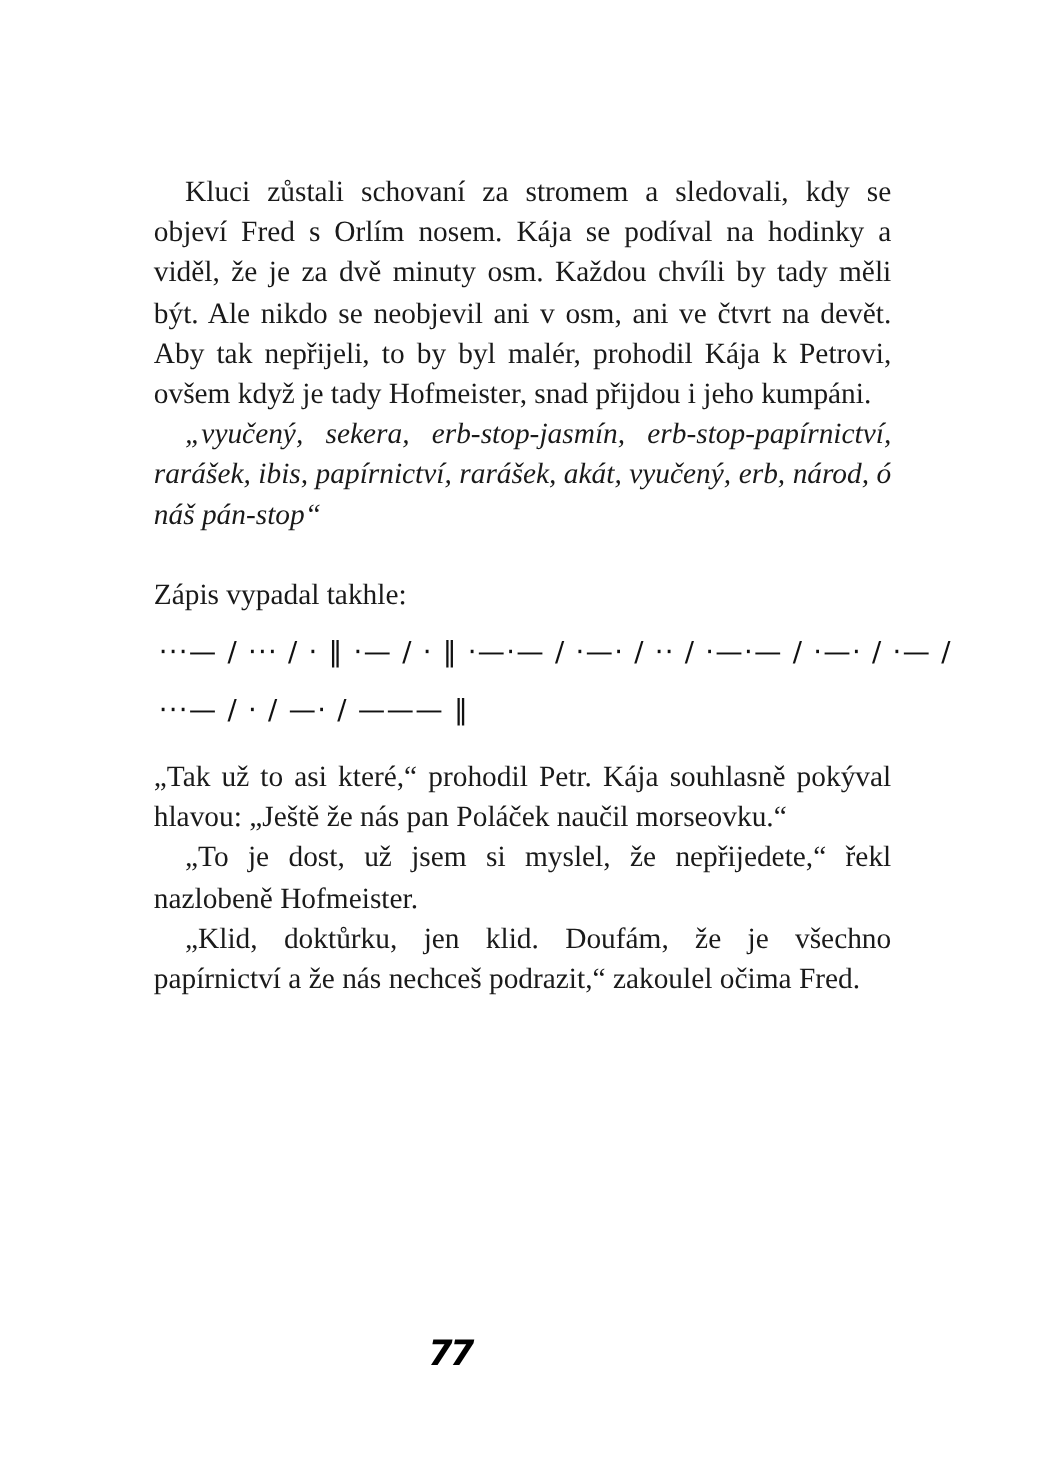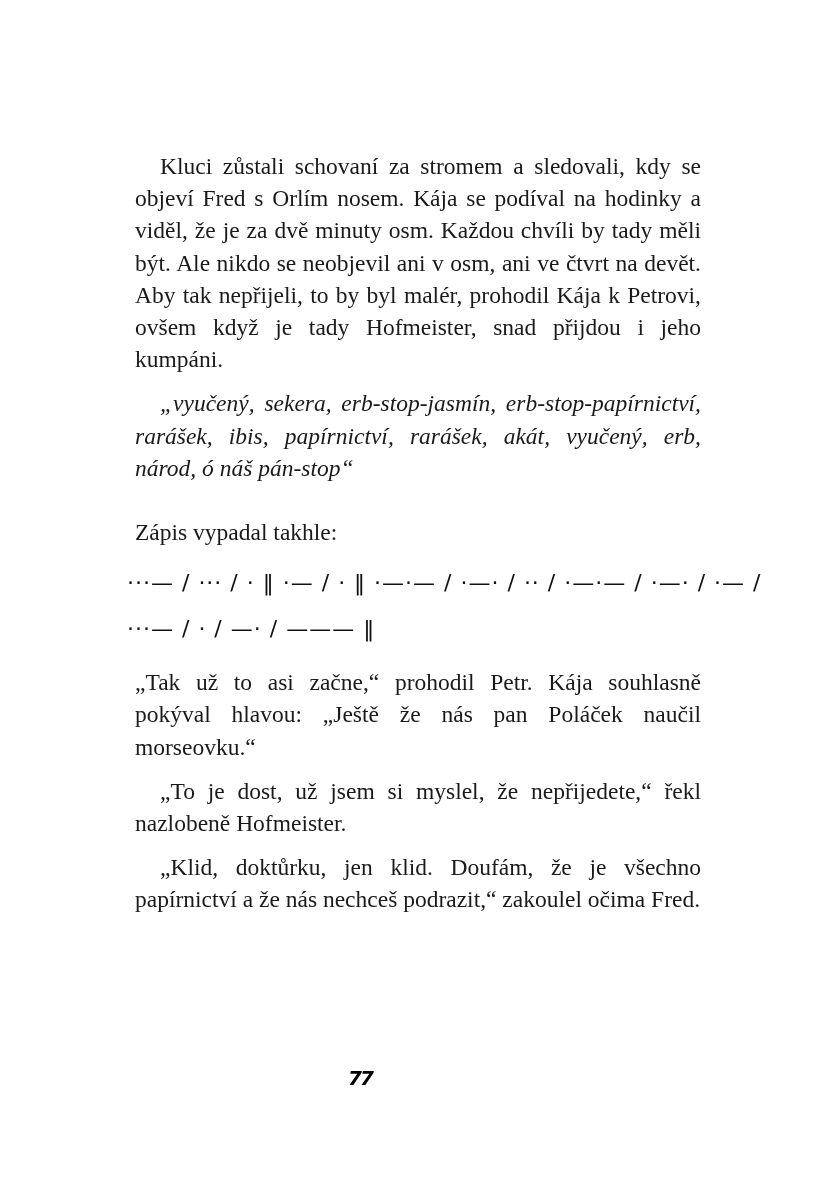--- a/index.html
+++ b/index.html
@@ -2,48 +2,48 @@
 <html><head>
 <meta charset="utf-8">
 <style>
   html, body { margin: 0; padding: 0; background: #ffffff; }
   body { width: 832px; height: 1181px; position: relative; overflow: hidden; }
   .page {
     position: absolute; left: 123px; top: 138px; width: 590px;
     font-family: "Liberation Serif", "DejaVu Serif", serif;
     font-size: 23.5px; line-height: 32.2px; color: #1a1a1a;
   }
-  .p { margin: 12px; text-align: justify; text-align-last: left; }
+  .p { margin: 0; text-align: justify; text-align-last: left; }
   .indent { text-indent: 25px; }
   .italic { font-style: italic; }
   .gap-before { margin-top: 32px; }
   .morse {
     font-family: "DejaVu Sans", sans-serif; font-size: 22px;
     letter-spacing: 1px; color: #111; white-space: nowrap;
     line-height: 46px; padding-left: 4px;
   }
   .morse-block { margin-top: 8px; margin-bottom: 14px; }
   .pagenum {
     position: absolute; left: 0; width: 720px; top: 1066px; text-align: center;
     font-family: "DejaVu Sans", sans-serif; font-weight: bold; font-style: italic;
-    font-size: 20px; color: #000; letter-spacing: -2px;
+    font-size: 28px; color: #000; letter-spacing: -2px;
   }
 </style>
 </head>
 <body>
 
 <div class="page">
   <p class="p indent">Kluci zůstali schovaní za stromem a sledovali, kdy se objeví Fred s Orlím nosem. Kája se podíval na hodinky a viděl, že je za dvě minuty osm. Každou chvíli by tady měli být. Ale nikdo se neobjevil ani v osm, ani ve čtvrt na devět. Aby tak nepřijeli, to by byl malér, prohodil Kája k Petrovi, ovšem když je tady Hofmeister, snad přijdou i jeho kumpáni.</p>
   <p class="p indent italic">„vyučený, sekera, erb-stop-jasmín, erb-stop-papírnictví, rarášek, ibis, papírnictví, rarášek, akát, vyučený, erb, národ, ó náš pán-stop“</p>
 
   <p class="p gap-before">Zápis vypadal takhle:</p>
 
   <div class="morse-block">
     <div class="morse">···— / ··· / · ‖ ·— / · ‖ ·—·— / ·—· / ·· / ·—·— / ·—· / ·— /</div>
     <div class="morse">···— / · / —· / ——— ‖</div>
   </div>
 
-  <p class="p">„Tak už to asi začne,“ prohodil Petr. Kája souhlasně pokýval hlavou: „Ještě že nás pan Poláček naučil morseovku.“</p>
+  <p class="p">„Tak už to asi které,“ prohodil Petr. Kája souhlasně pokýval hlavou: „Ještě že nás pan Poláček naučil morseovku.“</p>
   <p class="p indent">„To je dost, už jsem si myslel, že nepřijedete,“ řekl nazlobeně Hofmeister.</p>
   <p class="p indent">„Klid, doktůrku, jen klid. Doufám, že je všechno papírnictví a že nás nechceš podrazit,“ zakoulel očima Fred.</p>
 </div>
 
 <div class="pagenum">77</div>
 
 </body></html>

